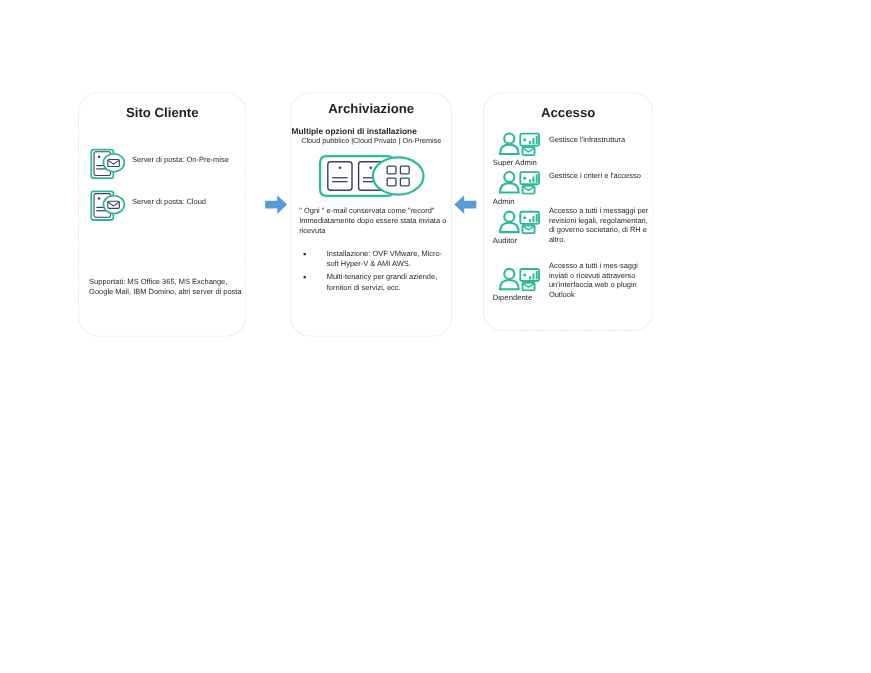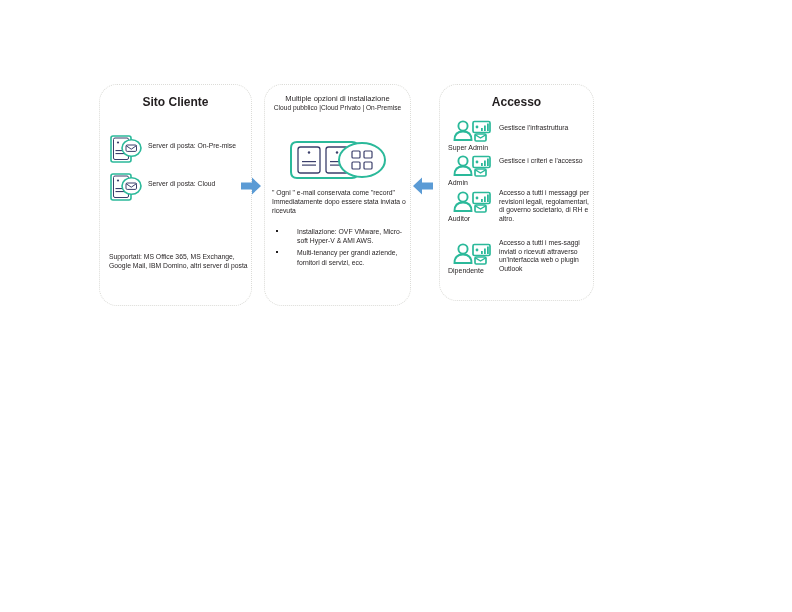--- a/index.html
+++ b/index.html
@@ -21,38 +21,38 @@
     width: 792px;
     height: 612px;
   }
   .panel {
     position: absolute;
     border: 1px dotted #dcdcd8;
     border-radius: 18px;
     background: #ffffff;
     box-sizing: border-box;
   }
-  #panel-client { left: 99px;  top: 84px; width: 153px; height: 222px; }
+  #panel-client { left: 71px;  top: 84px; width: 153px; height: 222px; }
   #panel-archive { left: 264px; top: 84px; width: 147px; height: 222px; }
   #panel-access { left: 439px; top: 84px; width: 155px; height: 217px; }
 
   .panel-title {
     text-align: center;
     font-weight: bold;
     font-size: 12px;
     color: #231f20;
     line-height: 14px;
     margin-top: 10px;
   }
   #panel-archive .panel-title { margin-top: 7px; }
 
   .subtitle-1 {
-    text-align: center;
+    text-align: left;
     font-size: 7.6px;
-    font-weight: normal;
+    font-weight: bold;
     color: #231f20;
     margin-top: 9px;
     line-height: 9px;
   }
   .subtitle-2 {
     text-align: center;
     font-size: 6.6px;
     color: #231f20;
     margin-top: 1px;
     line-height: 8px;
@@ -218,20 +218,21 @@
     <div class="support-note">Supportati: MS Office 365, MS Exchange, Google Mail, IBM Domino, altri server di posta</div>
   </div>
 
   <div class="arrow" id="arrow-right">
     <svg width="22" height="20" viewBox="0 0 22 20">
       <path d="M1 6.5 H12 V1.5 L21 10 L12 18.5 V13.5 H1 Z" fill="#5b9bd5"></path>
     </svg>
   </div>
 
   <div class="panel" id="panel-archive">
+    <div class="panel-title">Archiviazione</div>
 
     <div class="subtitle-1">Multiple opzioni di installazione</div>
     <div class="subtitle-2">Cloud pubblico |Cloud Privato | On-Premise</div>
 
     <div class="archive-icon-wrap">
       <svg width="98" height="40" viewBox="0 0 98 40">
         <path d="M7 2 H62 Q68 2 68 8 V32 Q68 38 62 38 H7 Q1 38 1 32 V8 Q1 2 7 2 Z" fill="#ffffff" stroke="#2bb99a" stroke-width="2"></path>
         <rect x="8" y="7" width="22" height="26" rx="2.5" fill="#ffffff" stroke="#3b3f6b" stroke-width="1.3"></rect>
         <circle cx="19" cy="12.5" r="1.2" fill="#3b3f6b"></circle>
         <rect x="12" y="21" width="14" height="1.2" fill="#3b3f6b"></rect>

